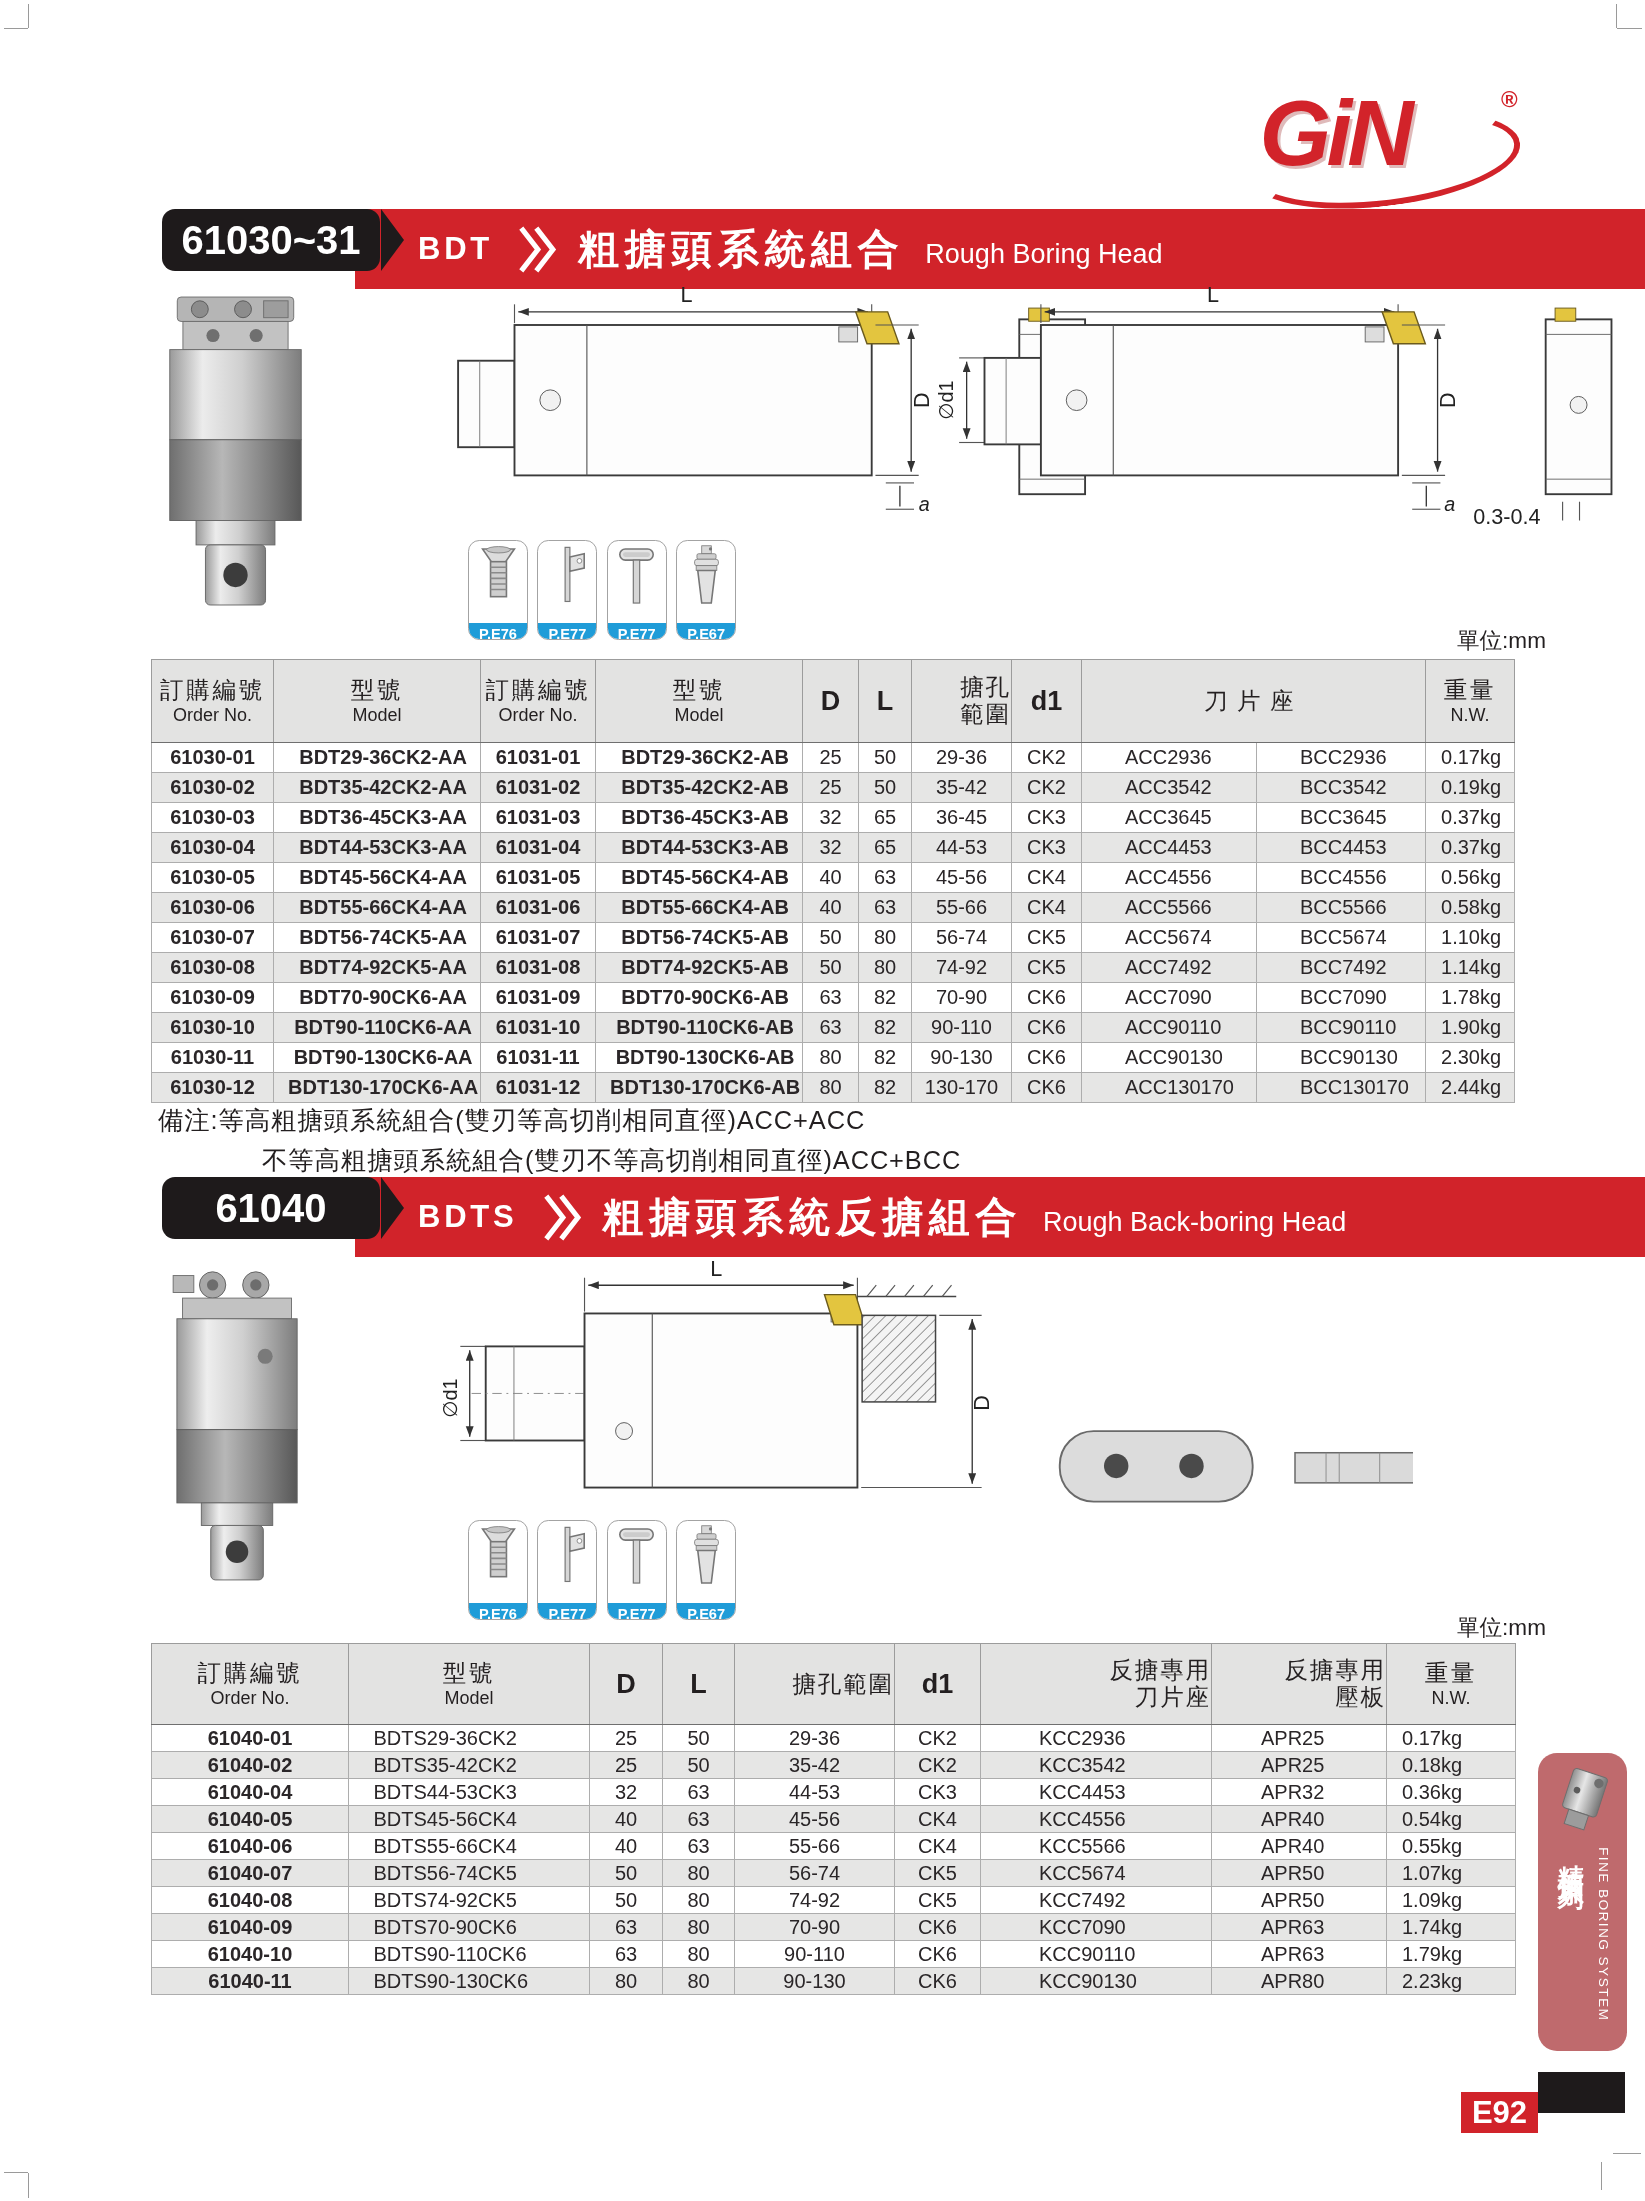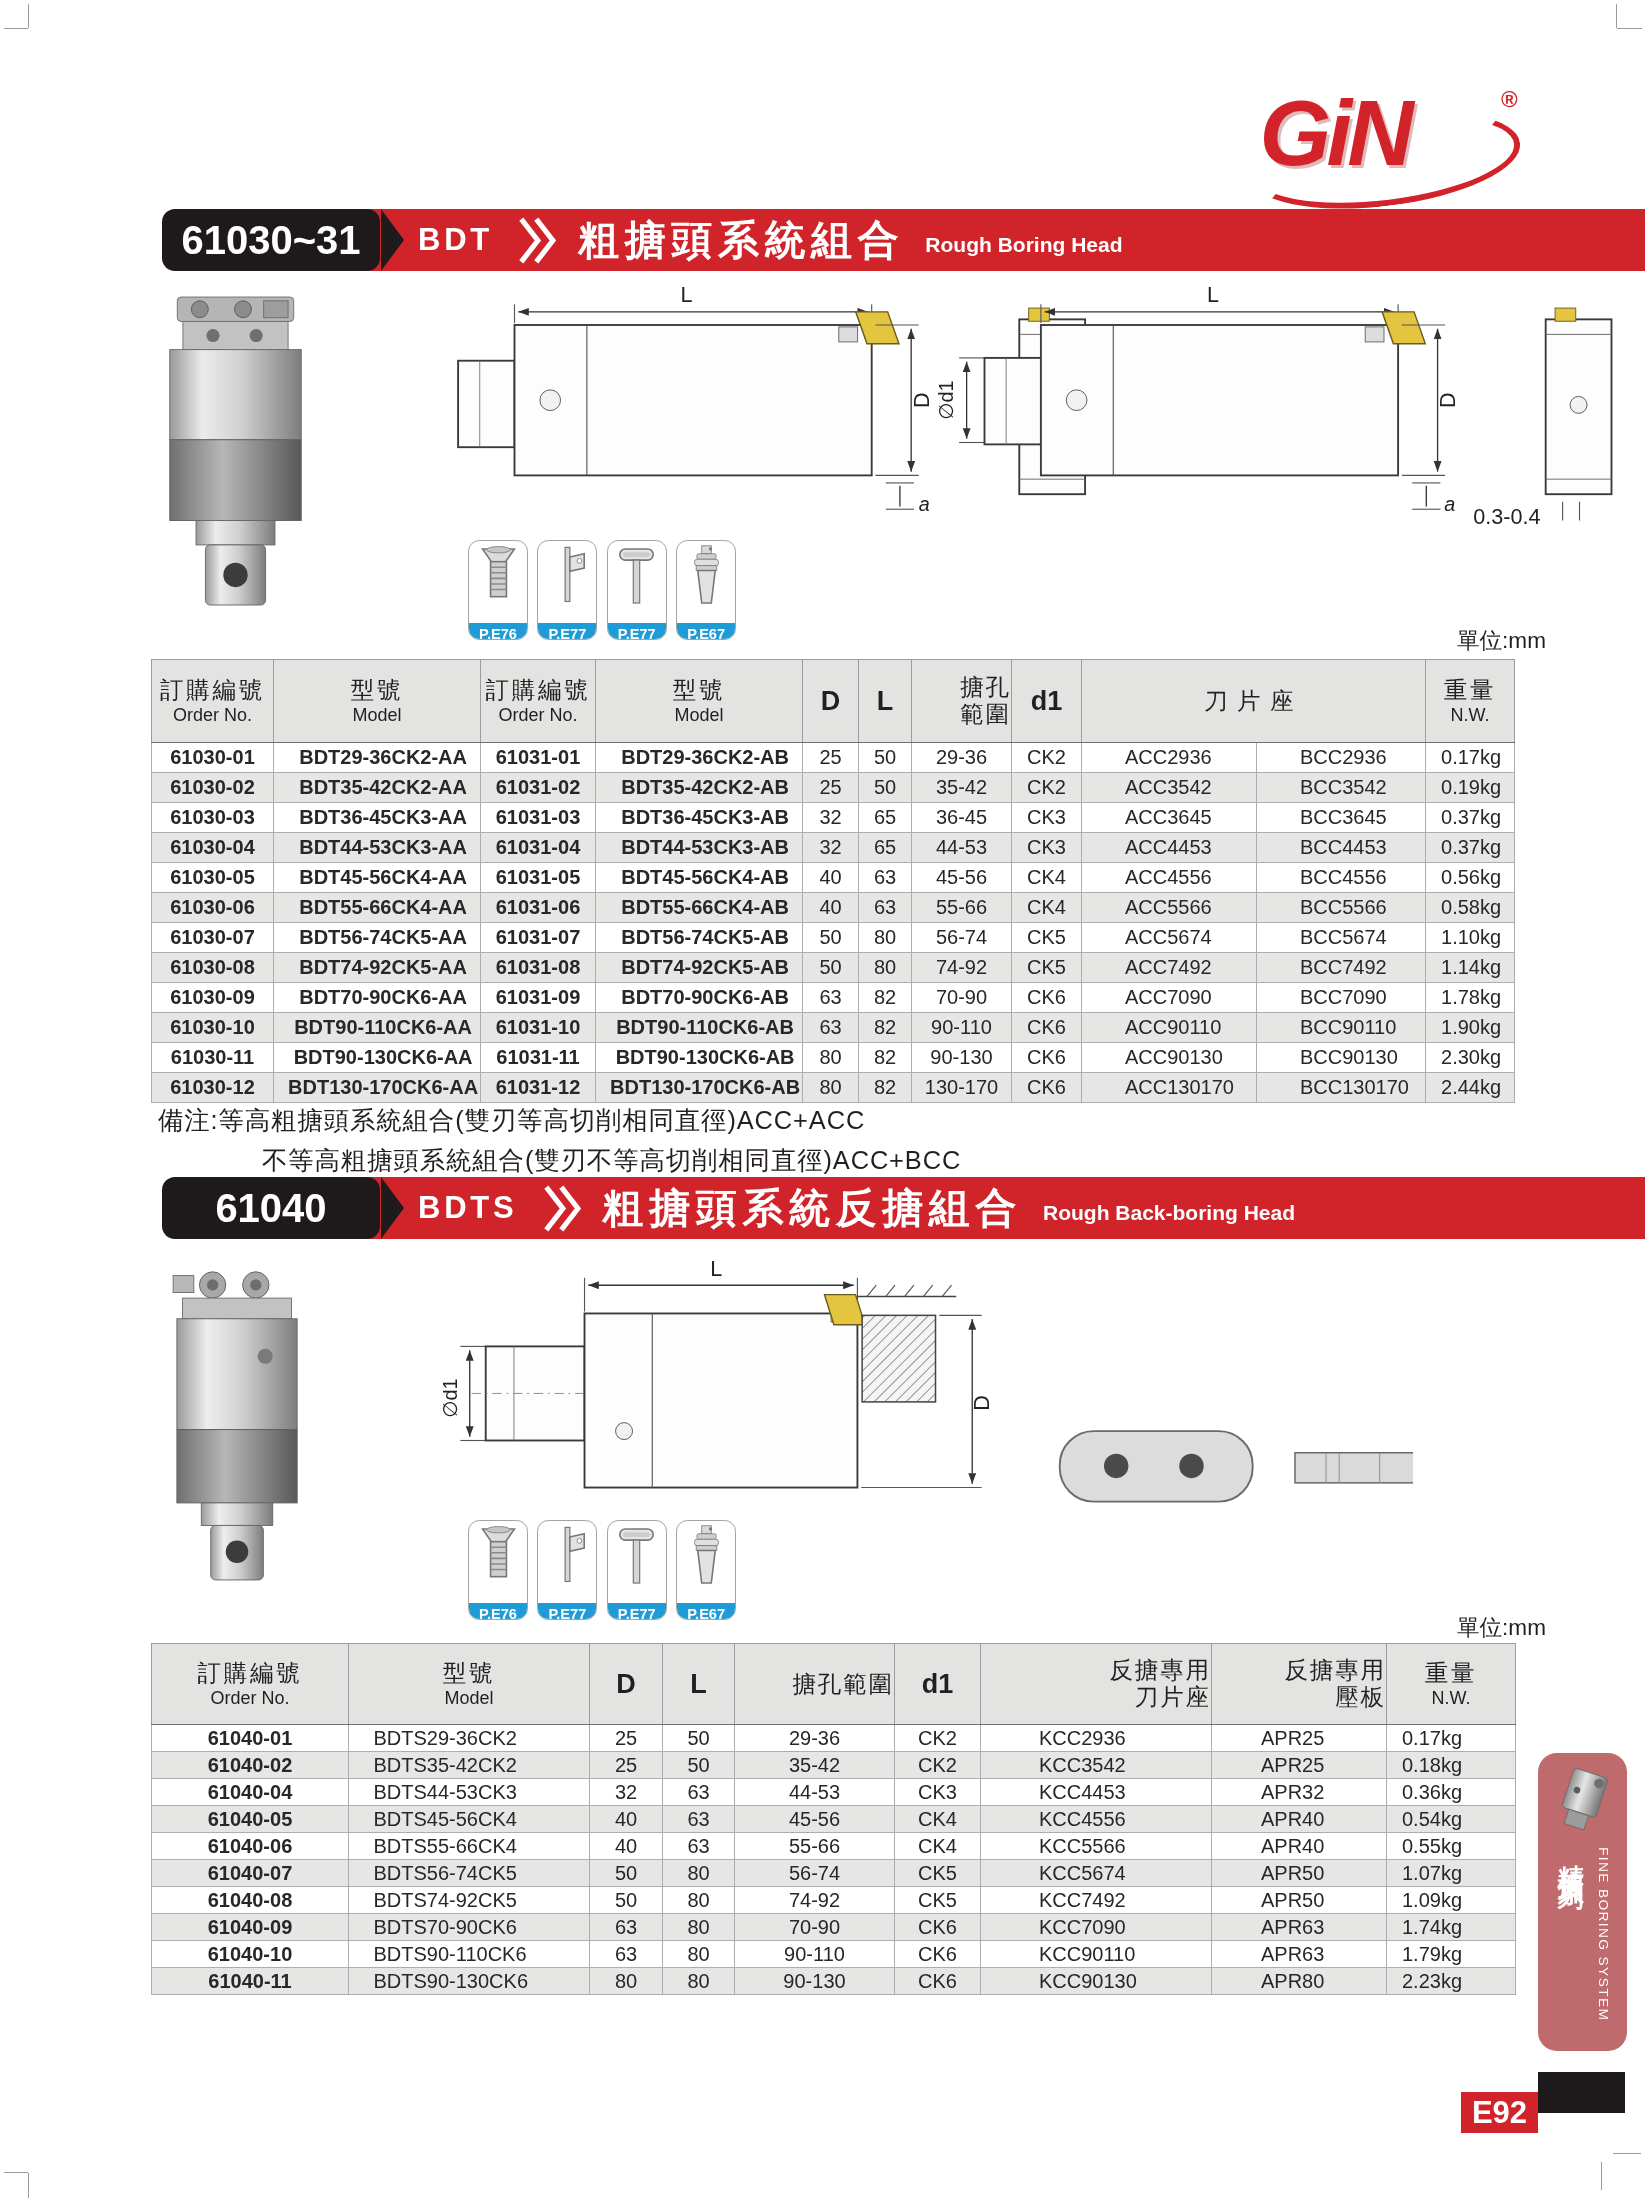--- a/index.html
+++ b/index.html
@@ -12,32 +12,32 @@
   
   .logo{position:absolute;left:1254px;top:87px;width:273px;height:118px;}
   .logo-swoosh{position:absolute;left:-7.5px;top:26px;width:262px;height:81px;
     border:6.6px solid transparent;border-bottom-color:#d2232a;border-right-color:#d2232a;
     border-radius:50%;transform:rotate(-7deg);}
   .logo-text{position:absolute;left:5.6px;top:-5.6px;font-size:92px;font-weight:bold;font-style:italic;
     color:#d2232a;letter-spacing:-4.7px;text-shadow:2.8px 2.8px 0 rgba(150,25,25,.30);}
   .logo-reg{position:absolute;right:9.4px;top:0px;font-size:22.6px;font-weight:bold;color:#d2232a;}
 
   
-  .banner{position:absolute;left:162px;right:0;height:62px;}
+  .banner{position:absolute;left:162px;right:0;height:80px;}
   .banner-red{position:absolute;left:193px;right:0;top:0;bottom:0;background:#d1232a;}
   .banner-black{position:absolute;left:0;top:0;width:218px;height:62px;background:#1e1a1b;
     border-radius:13px;display:flex;align-items:center;justify-content:center;}
   .banner-tip{position:absolute;right:-23.5px;top:0;width:0;height:0;
     border-top:31px solid transparent;border-bottom:31px solid transparent;border-left:23.5px solid #1e1a1b;}
   .banner-code{color:#fff;font-size:40px;font-weight:bold;letter-spacing:0px;}
   .banner-content{position:absolute;left:256px;top:0;bottom:0;display:flex;align-items:center;gap:21px;color:#fff;}
   .b-model{font-size:31px;font-weight:bold;letter-spacing:3.8px;}
   .b-chev{height:49px;width:43px;}
   .b-title{font-size:41px;font-weight:bold;letter-spacing:5.6px;white-space:nowrap;}
-  .b-sub{font-size:21px;font-weight:bold;margin-top:10px;white-space:nowrap;}
+  .b-sub{font-size:27px;font-weight:normal;margin-top:10px;white-space:nowrap;}
 
   
   .icon-row{position:absolute;display:flex;gap:9.4px;}
   .icon-card{width:58px;height:98px;border:1.9px solid #a3a3a3;border-radius:11.3px;background:#fff;
     overflow:hidden;display:flex;flex-direction:column;}
   .icon-art{flex:1;display:flex;align-items:center;justify-content:center;}
   .icon-art svg{width:53px;height:70px;}
   .icon-label{height:22.6px;background:#1f9cd8;color:#fff;font-size:14.6px;font-weight:bold;
     text-align:center;line-height:22.6px;letter-spacing:0px;margin-top:12px;}
 

